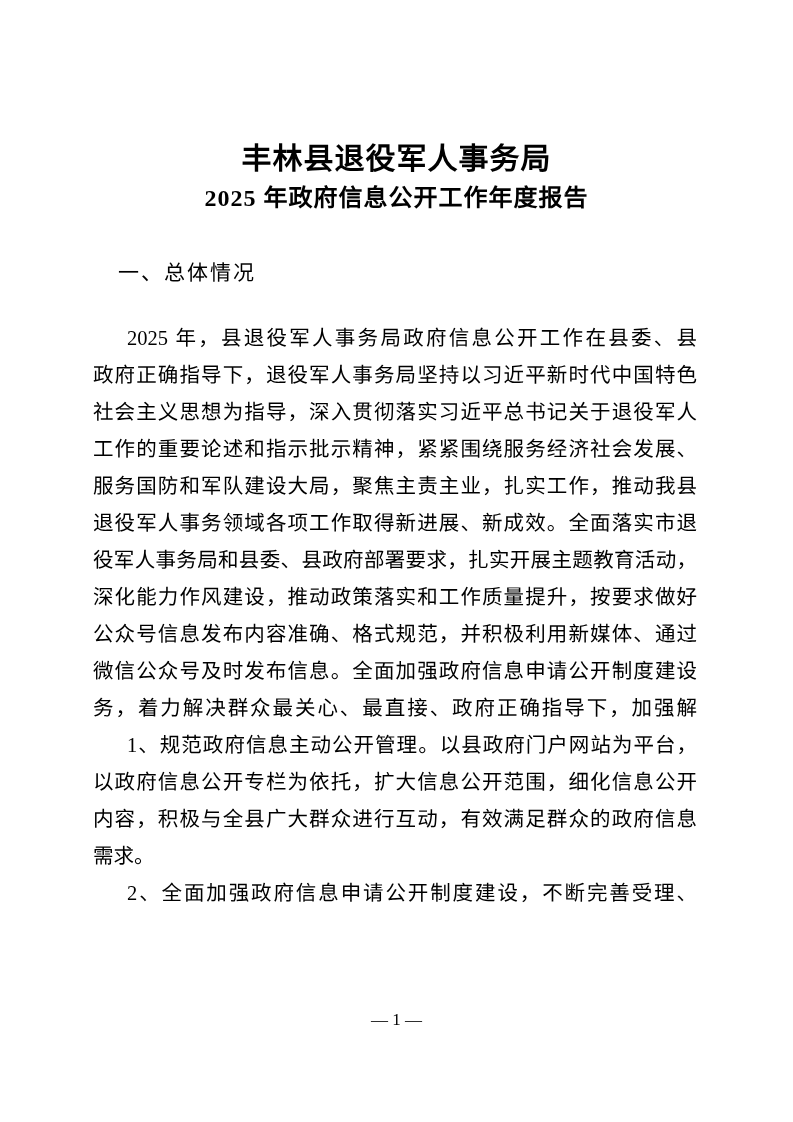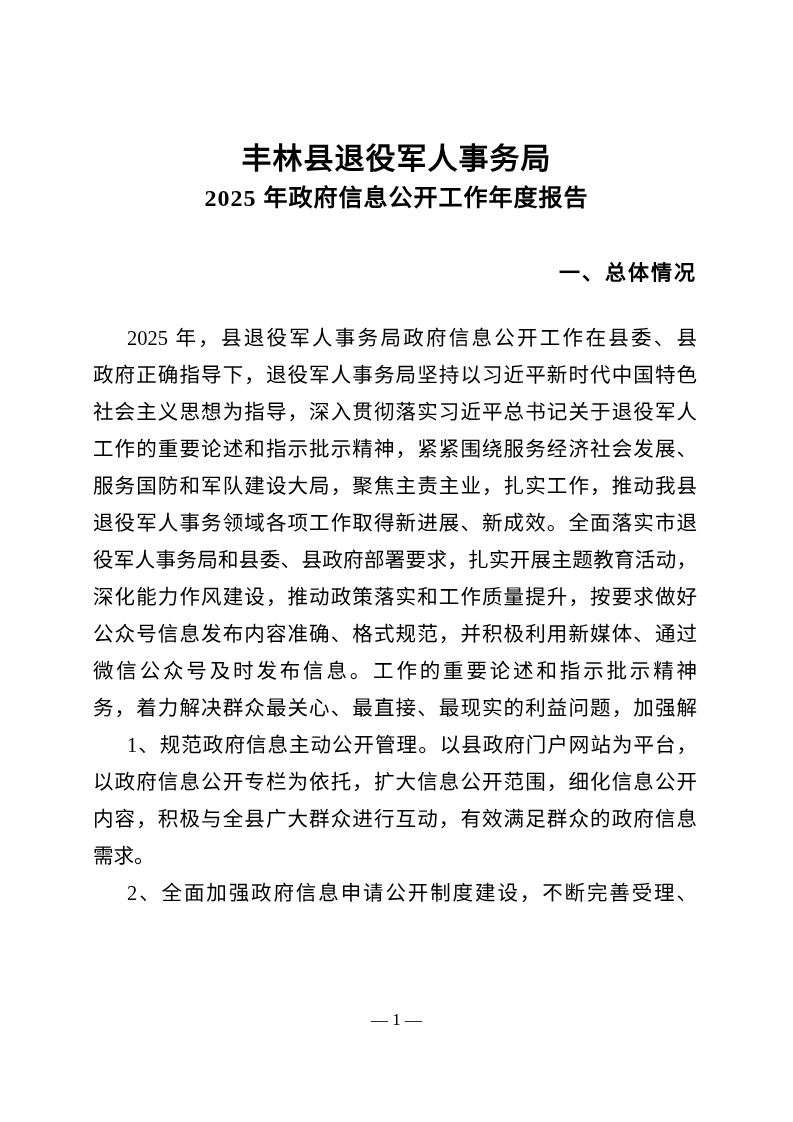--- a/index.html
+++ b/index.html
@@ -38,25 +38,24 @@
   }
   
   .section-heading {
     position: absolute;
     top: 256px;
     left: 93px;
     width: 604px;
     box-sizing: border-box;
     padding-left: 25px;
     font-family: "Liberation Sans", sans-serif;
-    font-weight: bold;
+    font-weight: normal;
     font-size: 21px;
     line-height: 34px;
     letter-spacing: 2px;
-    text-align: right;
   }
   
   .doc-body {
     position: absolute;
     top: 296px;
     left: 93px;
     width: 604px;
     font-size: 20.5px;
     line-height: 37px;
     margin-top: 24px;
@@ -100,22 +99,22 @@
   <div class="doc-body">
       <div class="body-line para-first">2025 年，县退役军人事务局政府信息公开工作在县委、县</div>
       <div class="body-line">政府正确指导下，退役军人事务局坚持以习近平新时代中国特色</div>
       <div class="body-line">社会主义思想为指导，深入贯彻落实习近平总书记关于退役军人</div>
       <div class="body-line">工作的重要论述和指示批示精神，紧紧围绕服务经济社会发展、</div>
       <div class="body-line">服务国防和军队建设大局，聚焦主责主业，扎实工作，推动我县</div>
       <div class="body-line">退役军人事务领域各项工作取得新进展、新成效。全面落实市退</div>
       <div class="body-line">役军人事务局和县委、县政府部署要求，扎实开展主题教育活动，</div>
       <div class="body-line">深化能力作风建设，推动政策落实和工作质量提升，按要求做好</div>
       <div class="body-line">公众号信息发布内容准确、格式规范，并积极利用新媒体、通过</div>
-      <div class="body-line">微信公众号及时发布信息。工作的重要论述和指示批示精神</div>
-      <div class="body-line">务，着力解决群众最关心、最直接、最现实的利益问题，加强解</div>
+      <div class="body-line">微信公众号及时发布信息。全面加强政府信息申请公开制度建设</div>
+      <div class="body-line">务，着力解决群众最关心、最直接、政府正确指导下，加强解</div>
       <div class="body-line para-first">1、规范政府信息主动公开管理。以县政府门户网站为平台，</div>
       <div class="body-line">以政府信息公开专栏为依托，扩大信息公开范围，细化信息公开</div>
       <div class="body-line">内容，积极与全县广大群众进行互动，有效满足群众的政府信息</div>
       <div class="body-line para-last">需求。</div>
       <div class="body-line para-first">2、全面加强政府信息申请公开制度建设，不断完善受理、</div>
     </div>
 
   <div class="page-footer">
     <span class="page-number">— 1 —</span>
   </div>

